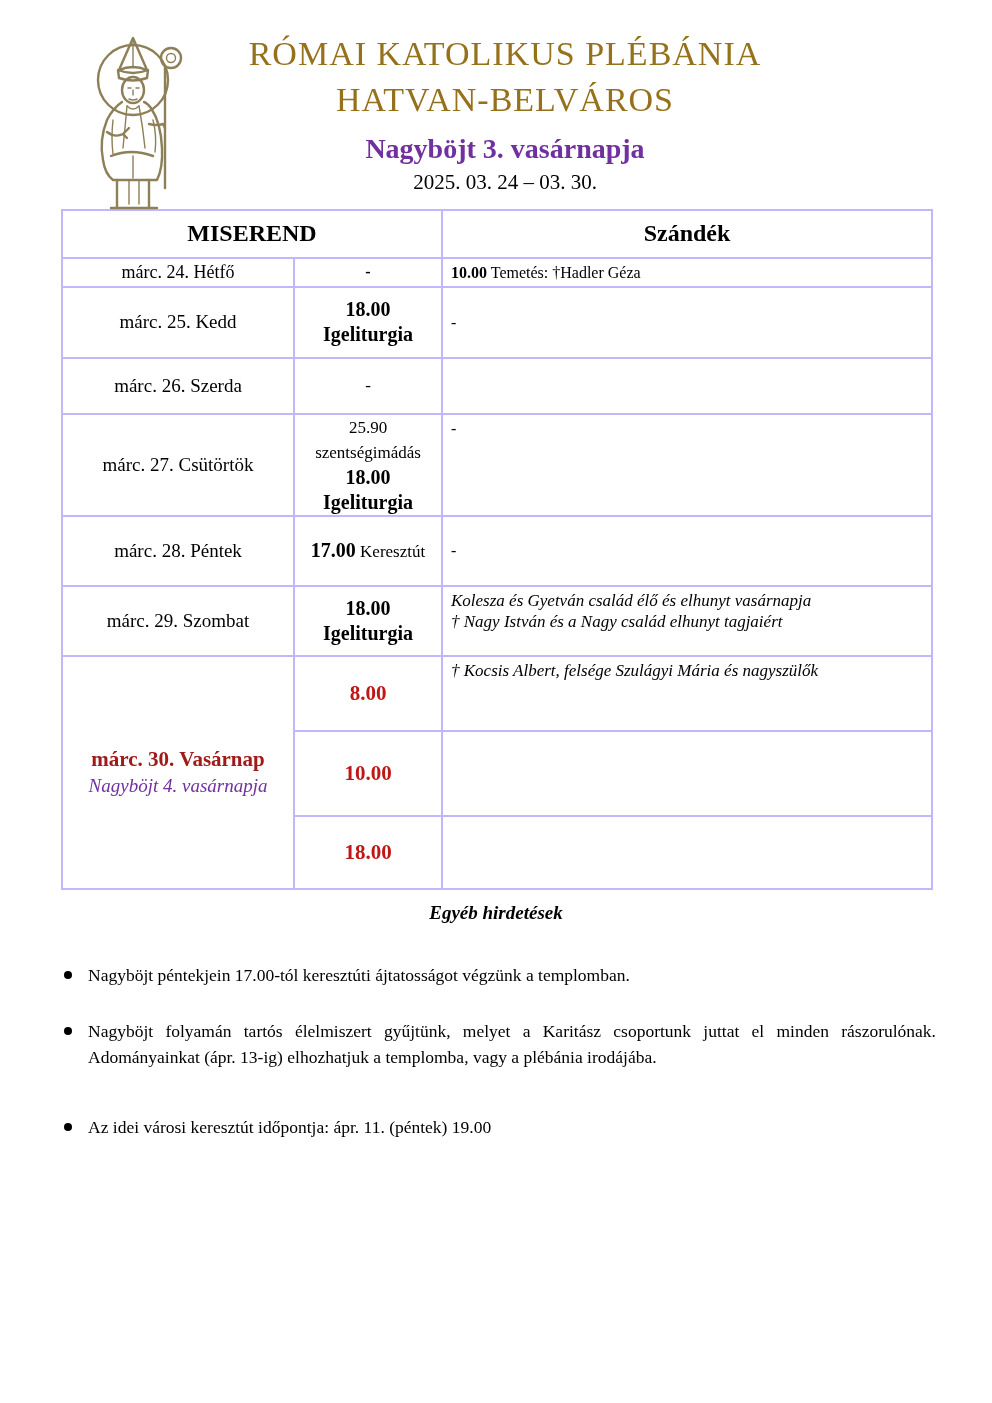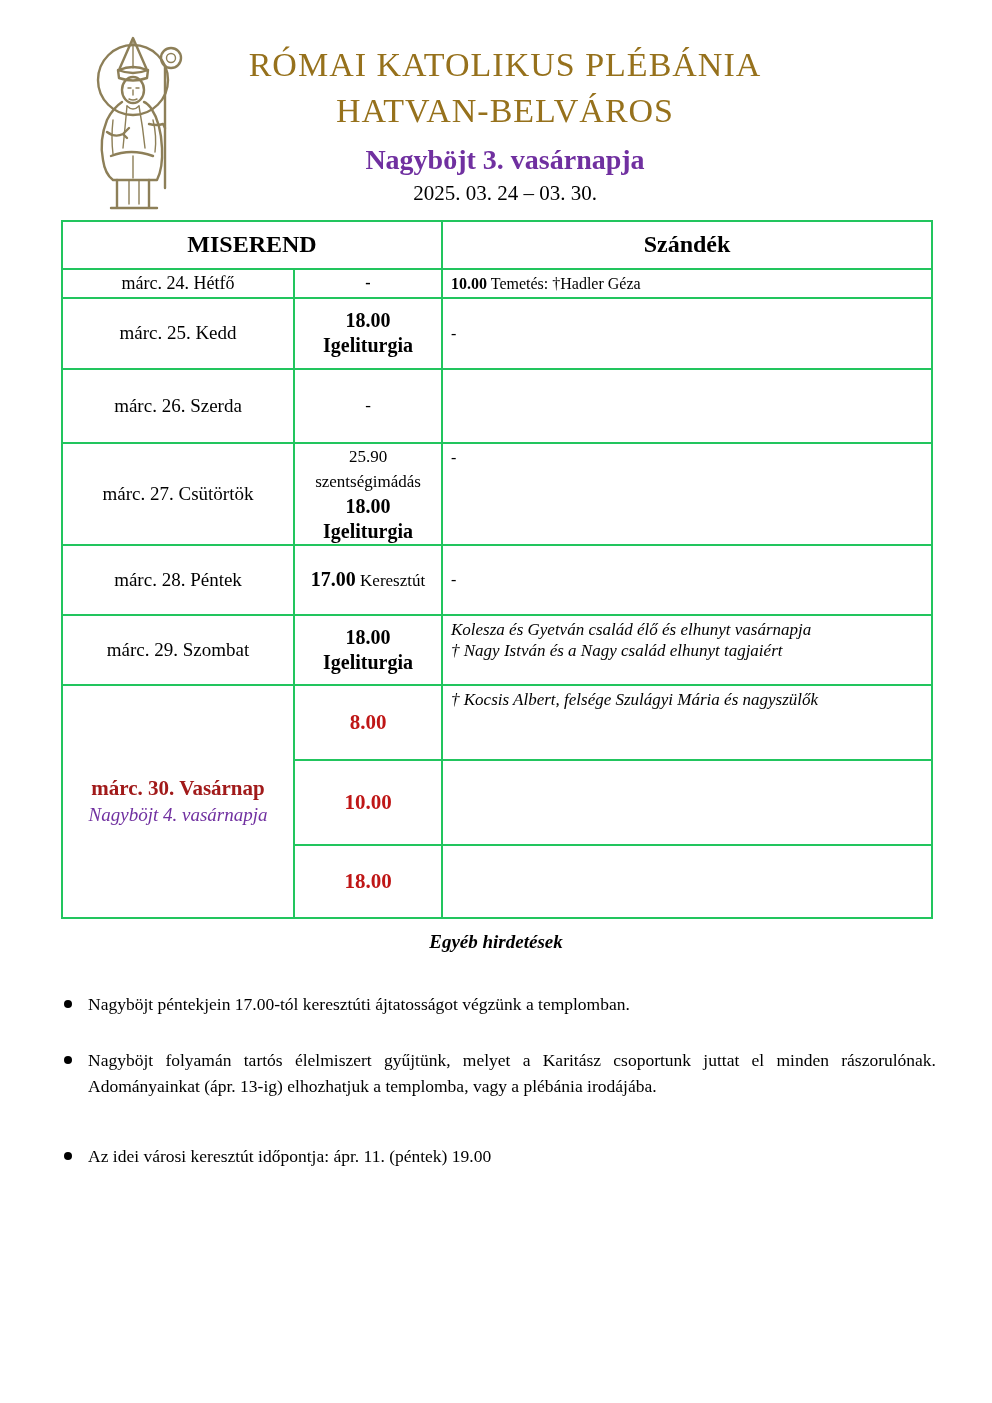--- a/index.html
+++ b/index.html
@@ -13,21 +13,21 @@
     overflow: hidden;
   }
   .page { position: relative; width: 992px; height: 1403px; }
 
   
   .logo-wrap {
     position: absolute;
     left: 83px; top: 28px;
     width: 112px; height: 190px;
   }
-  .header-block { padding-top: 42px; text-align: center; margin-left: 18px; }
+  .header-block { padding-top: 31px; text-align: center; margin-left: 18px; }
   .org-line {
     color: #96711c;
     font-size: 34px;
     letter-spacing: 1px;
     line-height: 1.35;
     font-weight: 500;
   }
   .doc-title {
     margin-top: 34px;
     color: #7030a0;
@@ -51,21 +51,21 @@
   }
 
   
   table.schedule {
     margin: 16px 0 0 61px;
     width: 870px;
     border-collapse: collapse;
     table-layout: fixed;
   }
   table.schedule td, table.schedule th {
-    border: 2px solid #22c55e;
+    border: 2px solid #c4b5fd;
     overflow: hidden;
   }
   col.c-day   { width: 232px; }
   col.c-time  { width: 148px; }
   col.c-int   { width: 490px; }
 
   th.hdr {
     font-size: 24px;
     font-weight: bold;
     height: 48px;
@@ -205,21 +205,21 @@
     <tr>
       <td class="day" style="height:71px;">márc. 25. Kedd</td>
       <td class="time">
         <div class="b tline">18.00</div>
         <div class="b tline">Igeliturgia</div>
       </td>
       <td class="intent">-</td>
     </tr>
 
     <tr>
-      <td class="day" style="height:74px;">márc. 26. Szerda</td>
+      <td class="day" style="height:56px;">márc. 26. Szerda</td>
       <td class="time">-</td>
       <td class="intent"></td>
     </tr>
 
     <tr>
       <td class="day" style="height:101px;">márc. 27. Csütörtök</td>
       <td class="time">
         <div class="reg tline">25.90</div>
         <div class="reg tline">szentségimádás</div>
         <div class="b tline">18.00</div>

